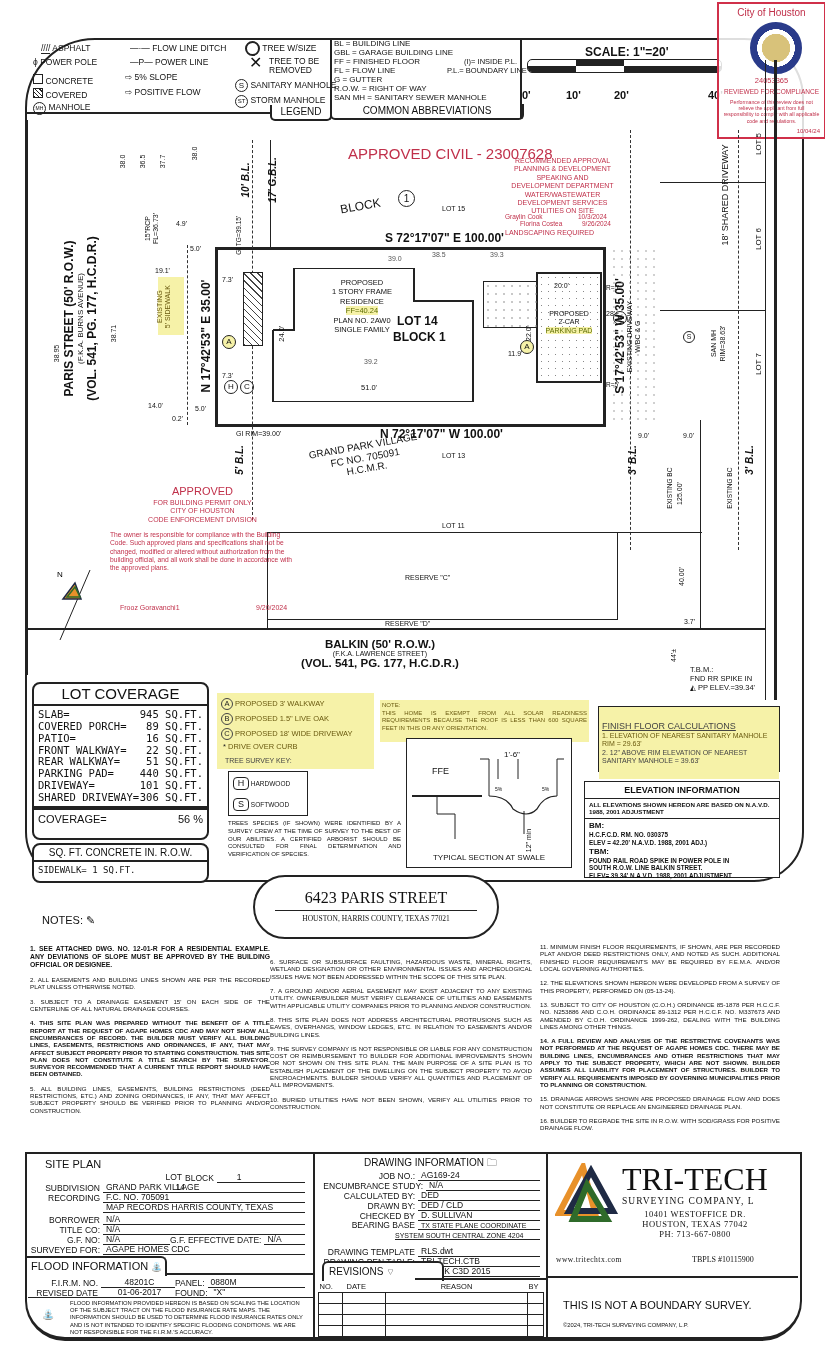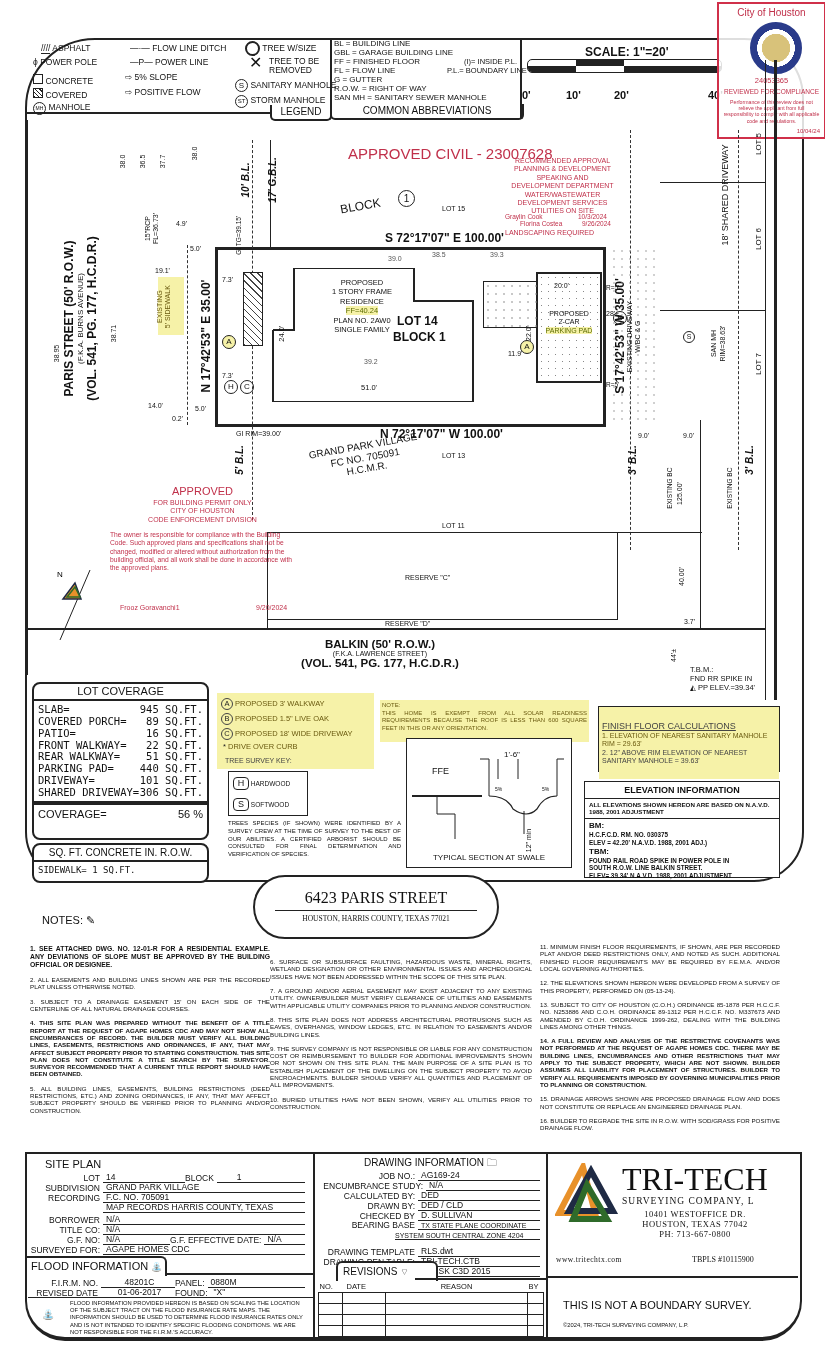--- a/index.html
+++ b/index.html
@@ -265,21 +265,21 @@
   <div style="font-size:11.5px;font-weight:bold;">(VOL. 541, PG. 177, H.C.D.R.)</div>
 </div>
 <div class="t" style="left:667px;top:652px;font-size:7px;transform:rotate(-90deg);">44'±</div>
 <div class="abs" style="left:690px;top:665px;font-size:7.5px;line-height:1.2;">
   <div>T.B.M.:</div>
   <div>FND RR SPIKE IN</div>
   <div><span>◭</span> <span>PP ELEV.=39.34'</span></div>
 </div>
 
 <div class="box" style="left:32px;top:682px;width:173px;height:154px;border-radius:8px;">
-  <div style="text-align:center;font-size:11px;border-bottom:2px solid #222;padding:1px 0 2px;">LOT COVERAGE</div>
+  <div style="text-align:center;font-size:15px;border-bottom:2px solid #222;padding:1px 0 2px;">LOT COVERAGE</div>
   <div style="padding:3px 4px 2px;border-bottom:2px solid #222;">
     <div class="kv">
         <span>SLAB=</span>
         <span>945 SQ.FT.</span>
       </div>
     <div class="kv">
         <span>COVERED PORCH=</span>
         <span>89 SQ.FT.</span>
       </div>
     <div class="kv">
@@ -406,21 +406,21 @@
   <p class="b" style="font-size:6.2px;">14. A FULL REVIEW AND ANALYSIS OF THE RESTRICTIVE COVENANTS WAS NOT PERFORMED AT THE REQUEST OF AGAPE HOMES CDC. THERE MAY BE BUILDING LINES, ENCUMBRANCES AND OTHER RESTRICTIONS THAT MAY APPLY TO THE SUBJECT PROPERTY, WHICH ARE NOT SHOWN. BUILDER ASSUMES ALL LIABILITY FOR PLACEMENT OF STRUCTURES. BUILDER TO VERIFY ALL REQUIREMENTS IMPOSED BY GOVERNING MUNICIPALITIES PRIOR TO PLANNING OR CONSTRUCTION.</p>
   <p>15. DRAINAGE ARROWS SHOWN ARE PROPOSED DRAINAGE FLOW AND DOES NOT CONSTITUTE OR REPLACE AN ENGINEERED DRAINAGE PLAN.</p>
   <p>16. BUILDER TO REGRADE THE SITE IN R.O.W. WITH SOD/GRASS FOR POSITIVE DRAINAGE FLOW.</p>
 </div>
 
 <div class="abs" style="left:25px;top:1152px;width:773px;height:183px;border:2.5px solid #222;border-radius:0 0 40px 40px;border-bottom-width:4px;"></div>
 <div class="line" style="left:313px;top:1152px;width:2px;height:185px;"></div>
 <div class="line" style="left:546px;top:1152px;width:2px;height:185px;"></div>
 
 <div class="t" style="left:45px;top:1159px;font-size:11px;">SITE PLAN</div>
-<div class="field" style="left:30px;top:1172px;width:155px;">
+<div class="field" style="left:30px;top:1172px;width:155px;flex-direction:column;">
     <span class="lbl" style="width:70px;">LOT</span>
     <span class="val">14</span>
   </div>
 <div class="field" style="left:185px;top:1172px;width:120px;">
     <span class="lbl">BLOCK</span>
     <span class="val" style="padding-left:20px;">1</span>
   </div>
 <div class="field" style="left:30px;top:1182px;width:275px;">
     <span class="lbl" style="width:70px;">SUBDIVISION</span>
     <span class="val">GRAND PARK VILLAGE</span>
@@ -510,21 +510,21 @@
   </div>
 <div class="field" style="left:315px;top:1256px;width:225px;">
     <span class="lbl" style="width:100px;">DRAWING PEN TABLE:</span>
     <span class="val">TRI-TECH.CTB</span>
   </div>
 <div class="field" style="left:315px;top:1266px;width:225px;">
     <span class="lbl" style="width:100px;">COGO SOFTWARE:</span>
     <span class="val">ADESK C3D 2015</span>
   </div>
 
-<div class="abs" style="left:336px;top:1261px;width:98px;height:18px;border:2px solid #222;border-bottom:none;border-radius:6px 6px 0 0;background:#fff;">
+<div class="abs" style="left:322px;top:1261px;width:98px;height:18px;border:2px solid #222;border-bottom:none;border-radius:6px 6px 0 0;background:#fff;padding-left:20px;">
   <div class="t" style="left:5px;top:4px;font-size:10px;"><span>REVISIONS</span> <span style="font-size:9px;">⌔</span></div>
 </div>
 <div class="line" style="left:415px;top:1278px;width:131px;height:1.5px;"></div>
 <table class="rev abs" style="left:318px;top:1281px;width:226px;font-size:7.5px;">
   <tbody>
       <tr>
         <td style="border:none;width:22px;">NO.</td>
         <td style="border:none;width:38px;padding-left:4px;">DATE</td>
         <td style="border:none;text-align:center;">REASON</td>
         <td style="border:none;width:14px;">BY</td>

